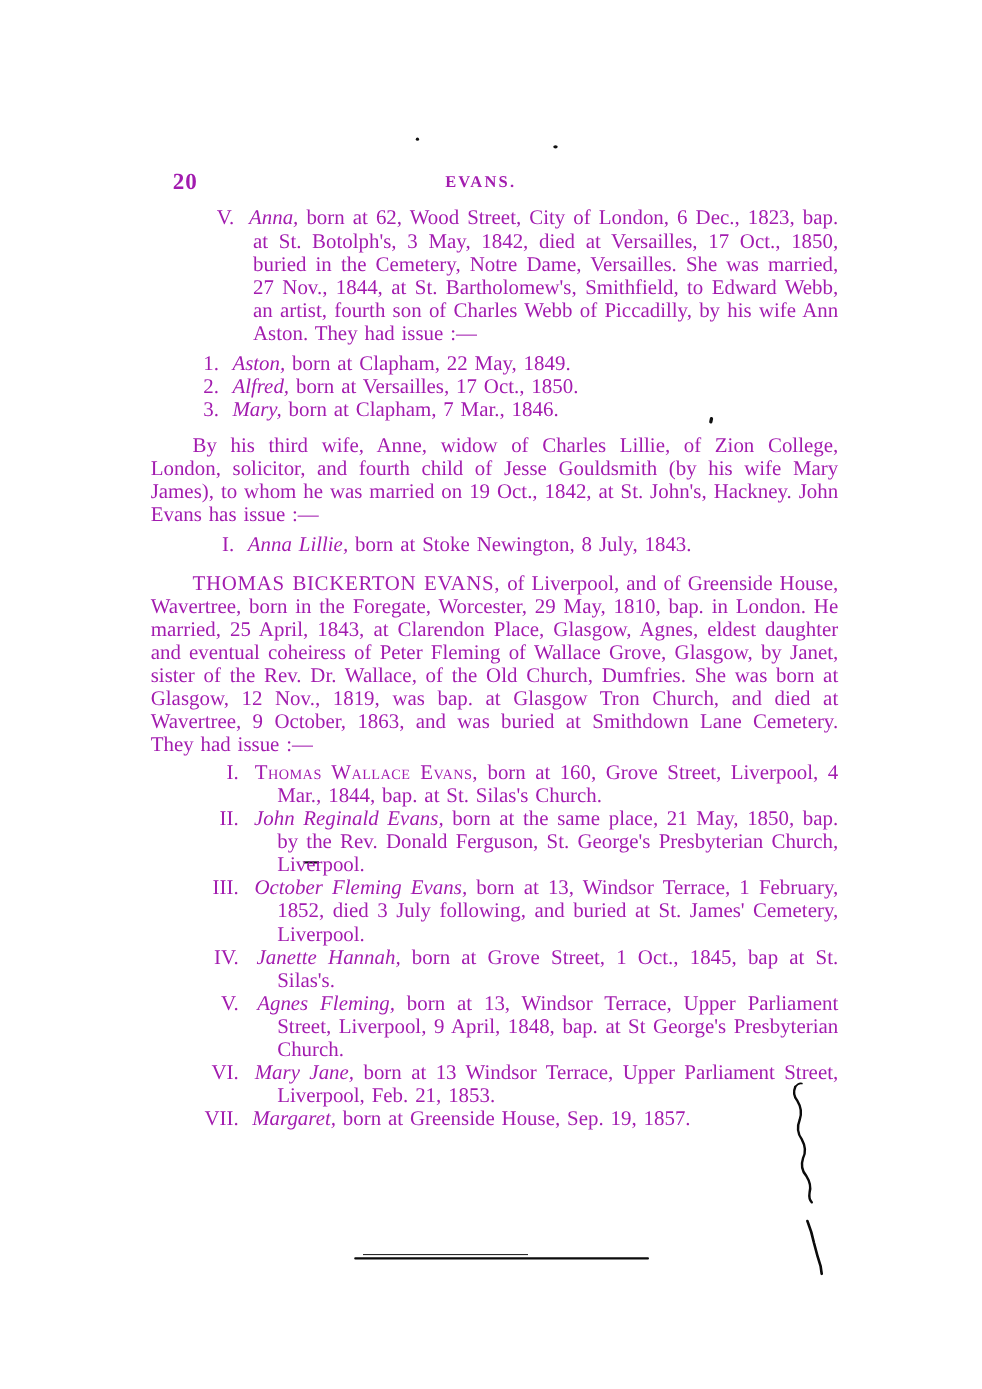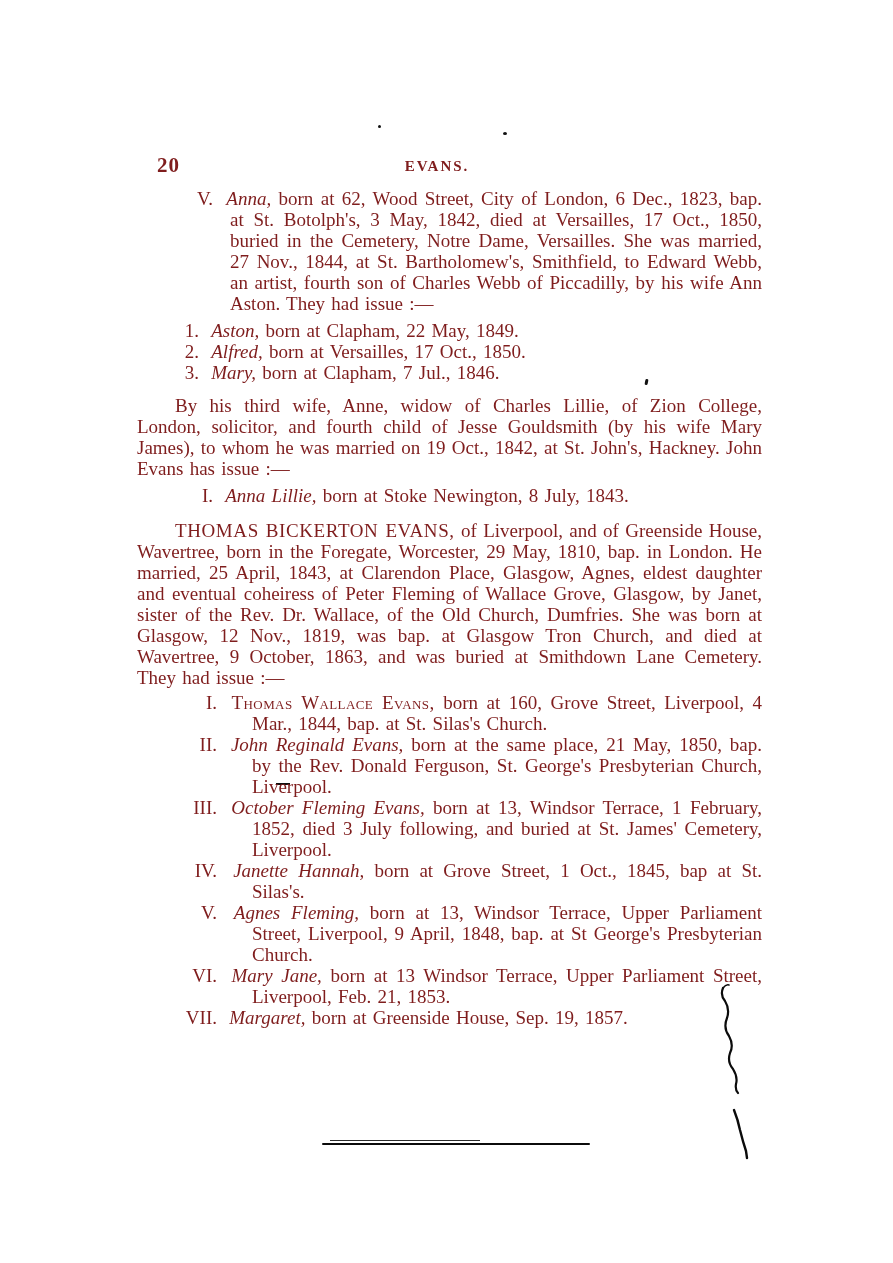--- a/index.html
+++ b/index.html
@@ -7,21 +7,21 @@
     padding: 0;
     background: #ffffff;
   }
   .page {
     position: relative;
     width: 893px;
     height: 1263px;
     background: #ffffff;
     overflow: hidden;
     font-family: "Liberation Serif", "DejaVu Serif", serif;
-    color: #7f1d1d;
+    color: #a21caf;
   }
   
   .folio {
     position: absolute;
     left: 157px;
     top: 153px;
     font-size: 21px;
     font-weight: 700;
     letter-spacing: 1px;
   }
@@ -138,21 +138,21 @@
         <span>born at Clapham, 22 May, 1849.</span>
       </div>
       <div class="sub-item">
         <span class="numeral">2.</span>
         <span class="name-italic">Alfred,</span>
         <span>born at Versailles, 17 Oct., 1850.</span>
       </div>
       <div class="sub-item">
         <span class="numeral">3.</span>
         <span class="name-italic">Mary,</span>
-        <span>born at Clapham, 7 Jul., 1846.</span>
+        <span>born at Clapham, 7 Mar., 1846.</span>
       </div>
     </div>
 
 
     <p class="para mt12">By his third wife, Anne, widow of Charles Lillie, of Zion College, London, solicitor, and fourth child of Jesse Gouldsmith (by his wife Mary James), to whom he was married on 19 Oct., 1842, at St. John's, Hackney.  John Evans has issue :—</p>
 
     <div class="entry mt6">
       <span class="numeral">I.</span>
       <span class="name-italic">Anna Lillie,</span>
       <span>born at Stoke Newington, 8 July, 1843.</span>

